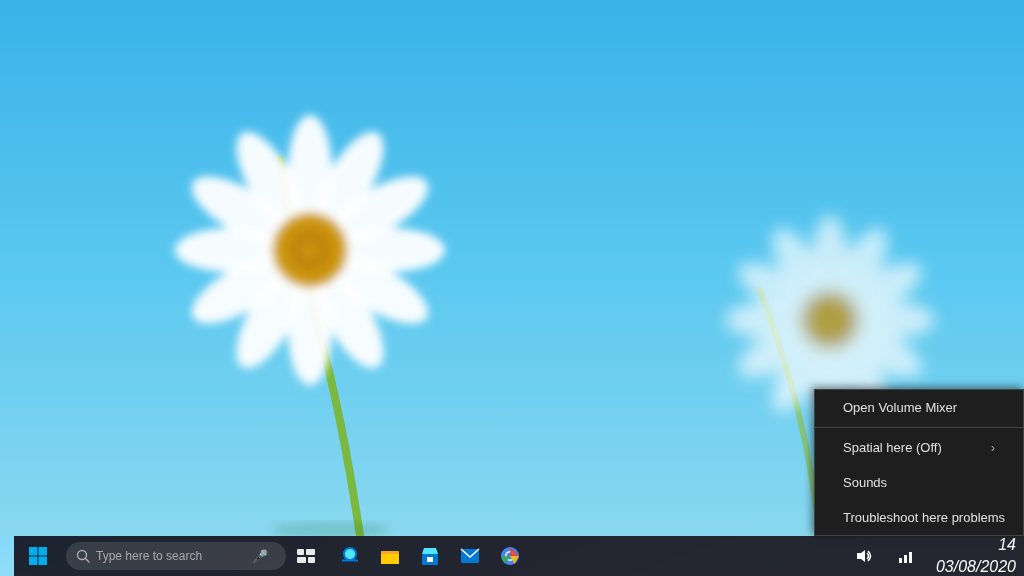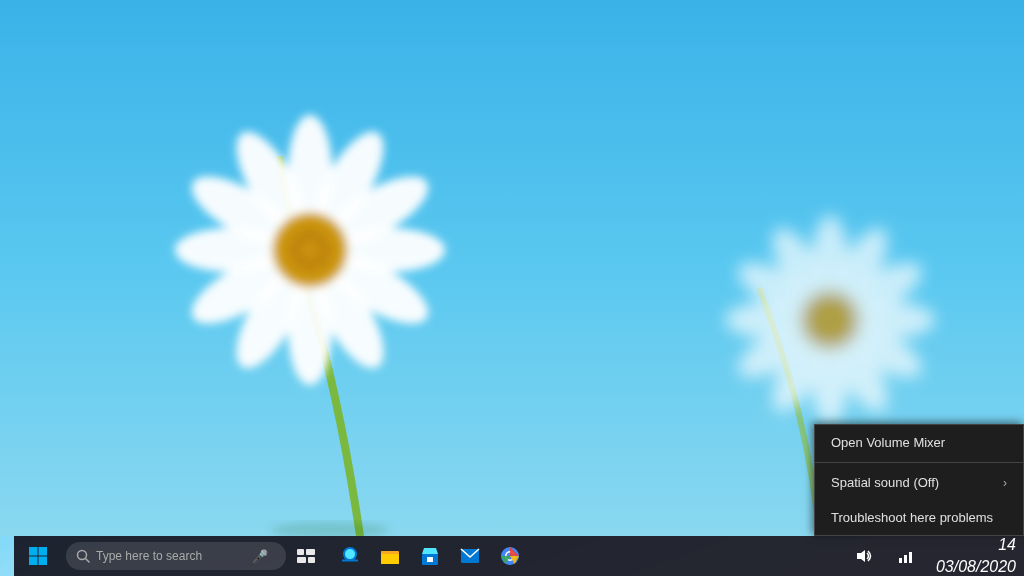--- a/index.html
+++ b/index.html
@@ -121,21 +121,21 @@
       right: 0;
       bottom: 40px;
       width: 210px;
       background: #1e1e1e;
       border: 1px solid #444;
       z-index: 200;
       box-shadow: -2px -2px 8px rgba(0,0,0,0.5);
     }
 
     .ctx-item {
-      padding: 10px 16px;
+      padding: 10px 28px;
       color: #e0e0e0;
       font-size: 13px;
       cursor: pointer;
       display: flex;
       align-items: center;
       justify-content: space-between;
       white-space: nowrap;
     }
 
     .ctx-divider {
@@ -228,22 +228,25 @@
 
     <ellipse cx="330" cy="530" rx="60" ry="8" fill="rgba(0,80,0,0.15)" filter="url(#blur2)"></ellipse>
   </svg>
 
   <div id="context-menu">
     <div class="ctx-item">
       <span>Open Volume Mixer</span>
     </div>
     <div class="ctx-divider"></div>
     <div class="ctx-item">
-      <span>Spatial sound (Off)</span>
+      <span>Spatial here (Off)</span>
       <span class="ctx-chevron">›</span>
+    </div>
+    <div class="ctx-item">
+      <span>Sounds</span>
     </div>
     <div class="ctx-item">
       <span>Troubleshoot here problems</span>
     </div>
   </div>
 
   <div id="taskbar">
 
     <div class="taskbar-start">
       <svg viewBox="0 0 20 20" fill="white">

